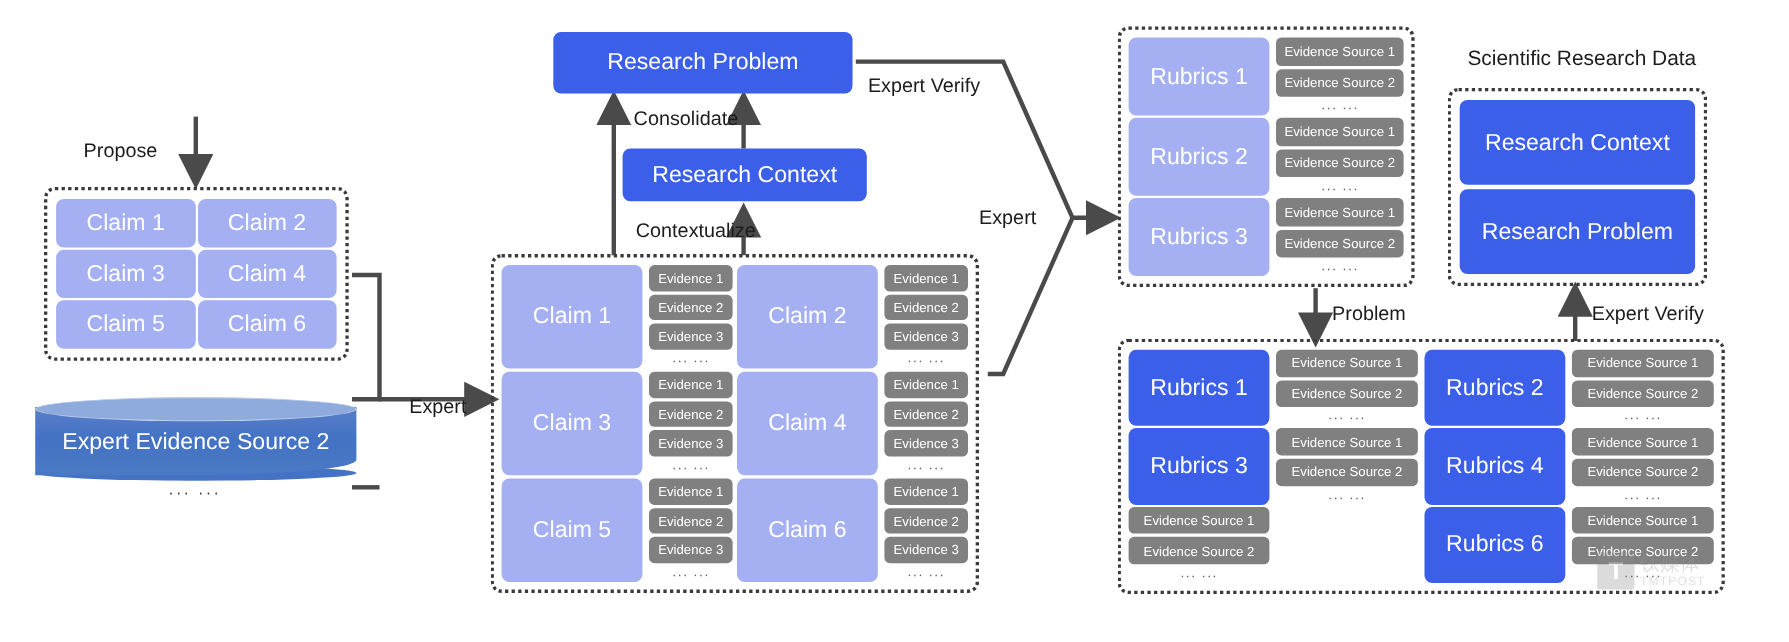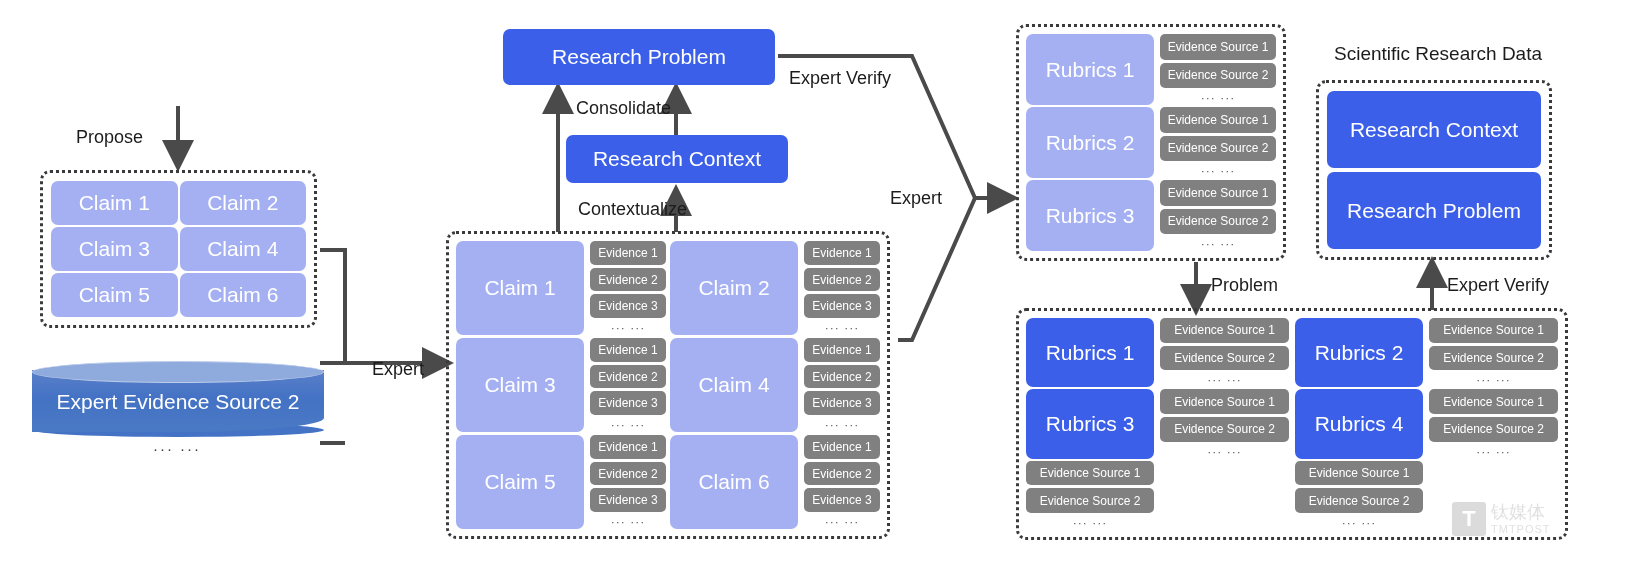--- a/index.html
+++ b/index.html
@@ -269,20 +269,21 @@
 
       <div style="display:grid;grid-template-columns:128px 1fr;gap:6px;">
         <div style="display:flex;flex-direction:column;gap:3px;">
           <div class="graybox" style="flex:1">Evidence Source 1</div>
           <div class="graybox" style="flex:1">Evidence Source 2</div>
           <div class="ell" style="height:14px;">···  ···</div>
         </div>
       </div>
 
       <div style="display:grid;grid-template-columns:128px 1fr;gap:6px;">
+        <div class="bluebox">Rubrics 6</div>
         <div style="display:flex;flex-direction:column;gap:3px;">
           <div class="graybox" style="flex:1">Evidence Source 1</div>
           <div class="graybox" style="flex:1">Evidence Source 2</div>
           <div class="ell" style="height:14px;">···  ···</div>
         </div>
       </div>
 
     </div>
   </div>
 

